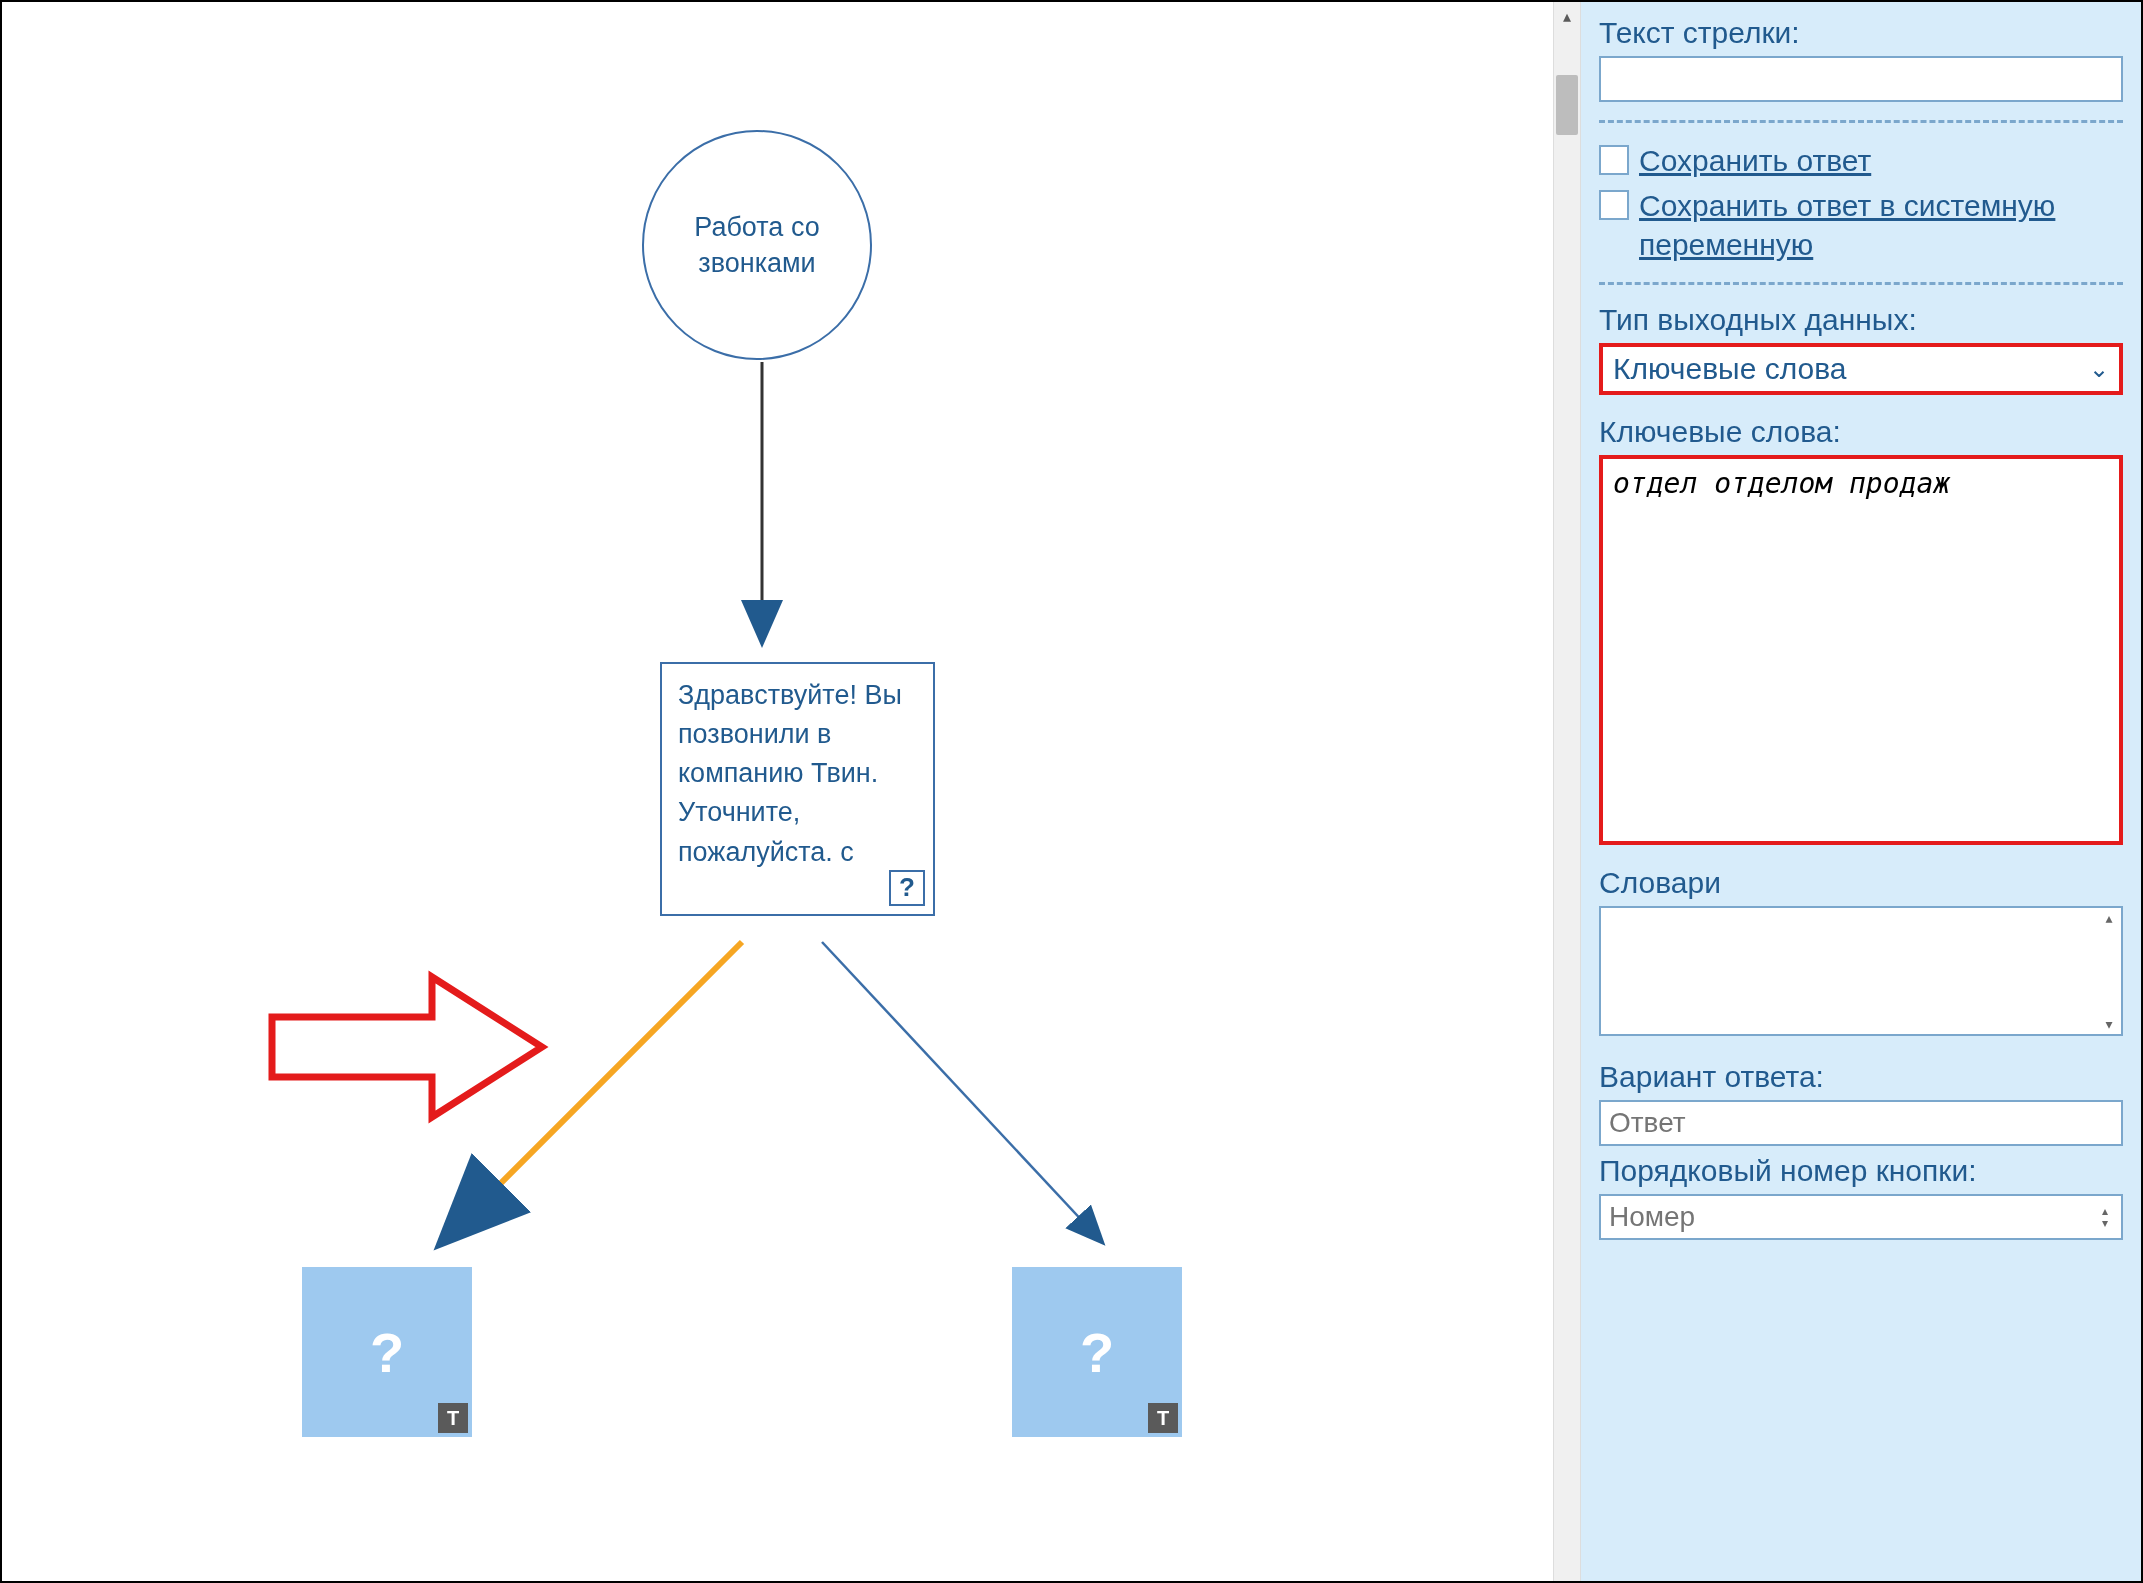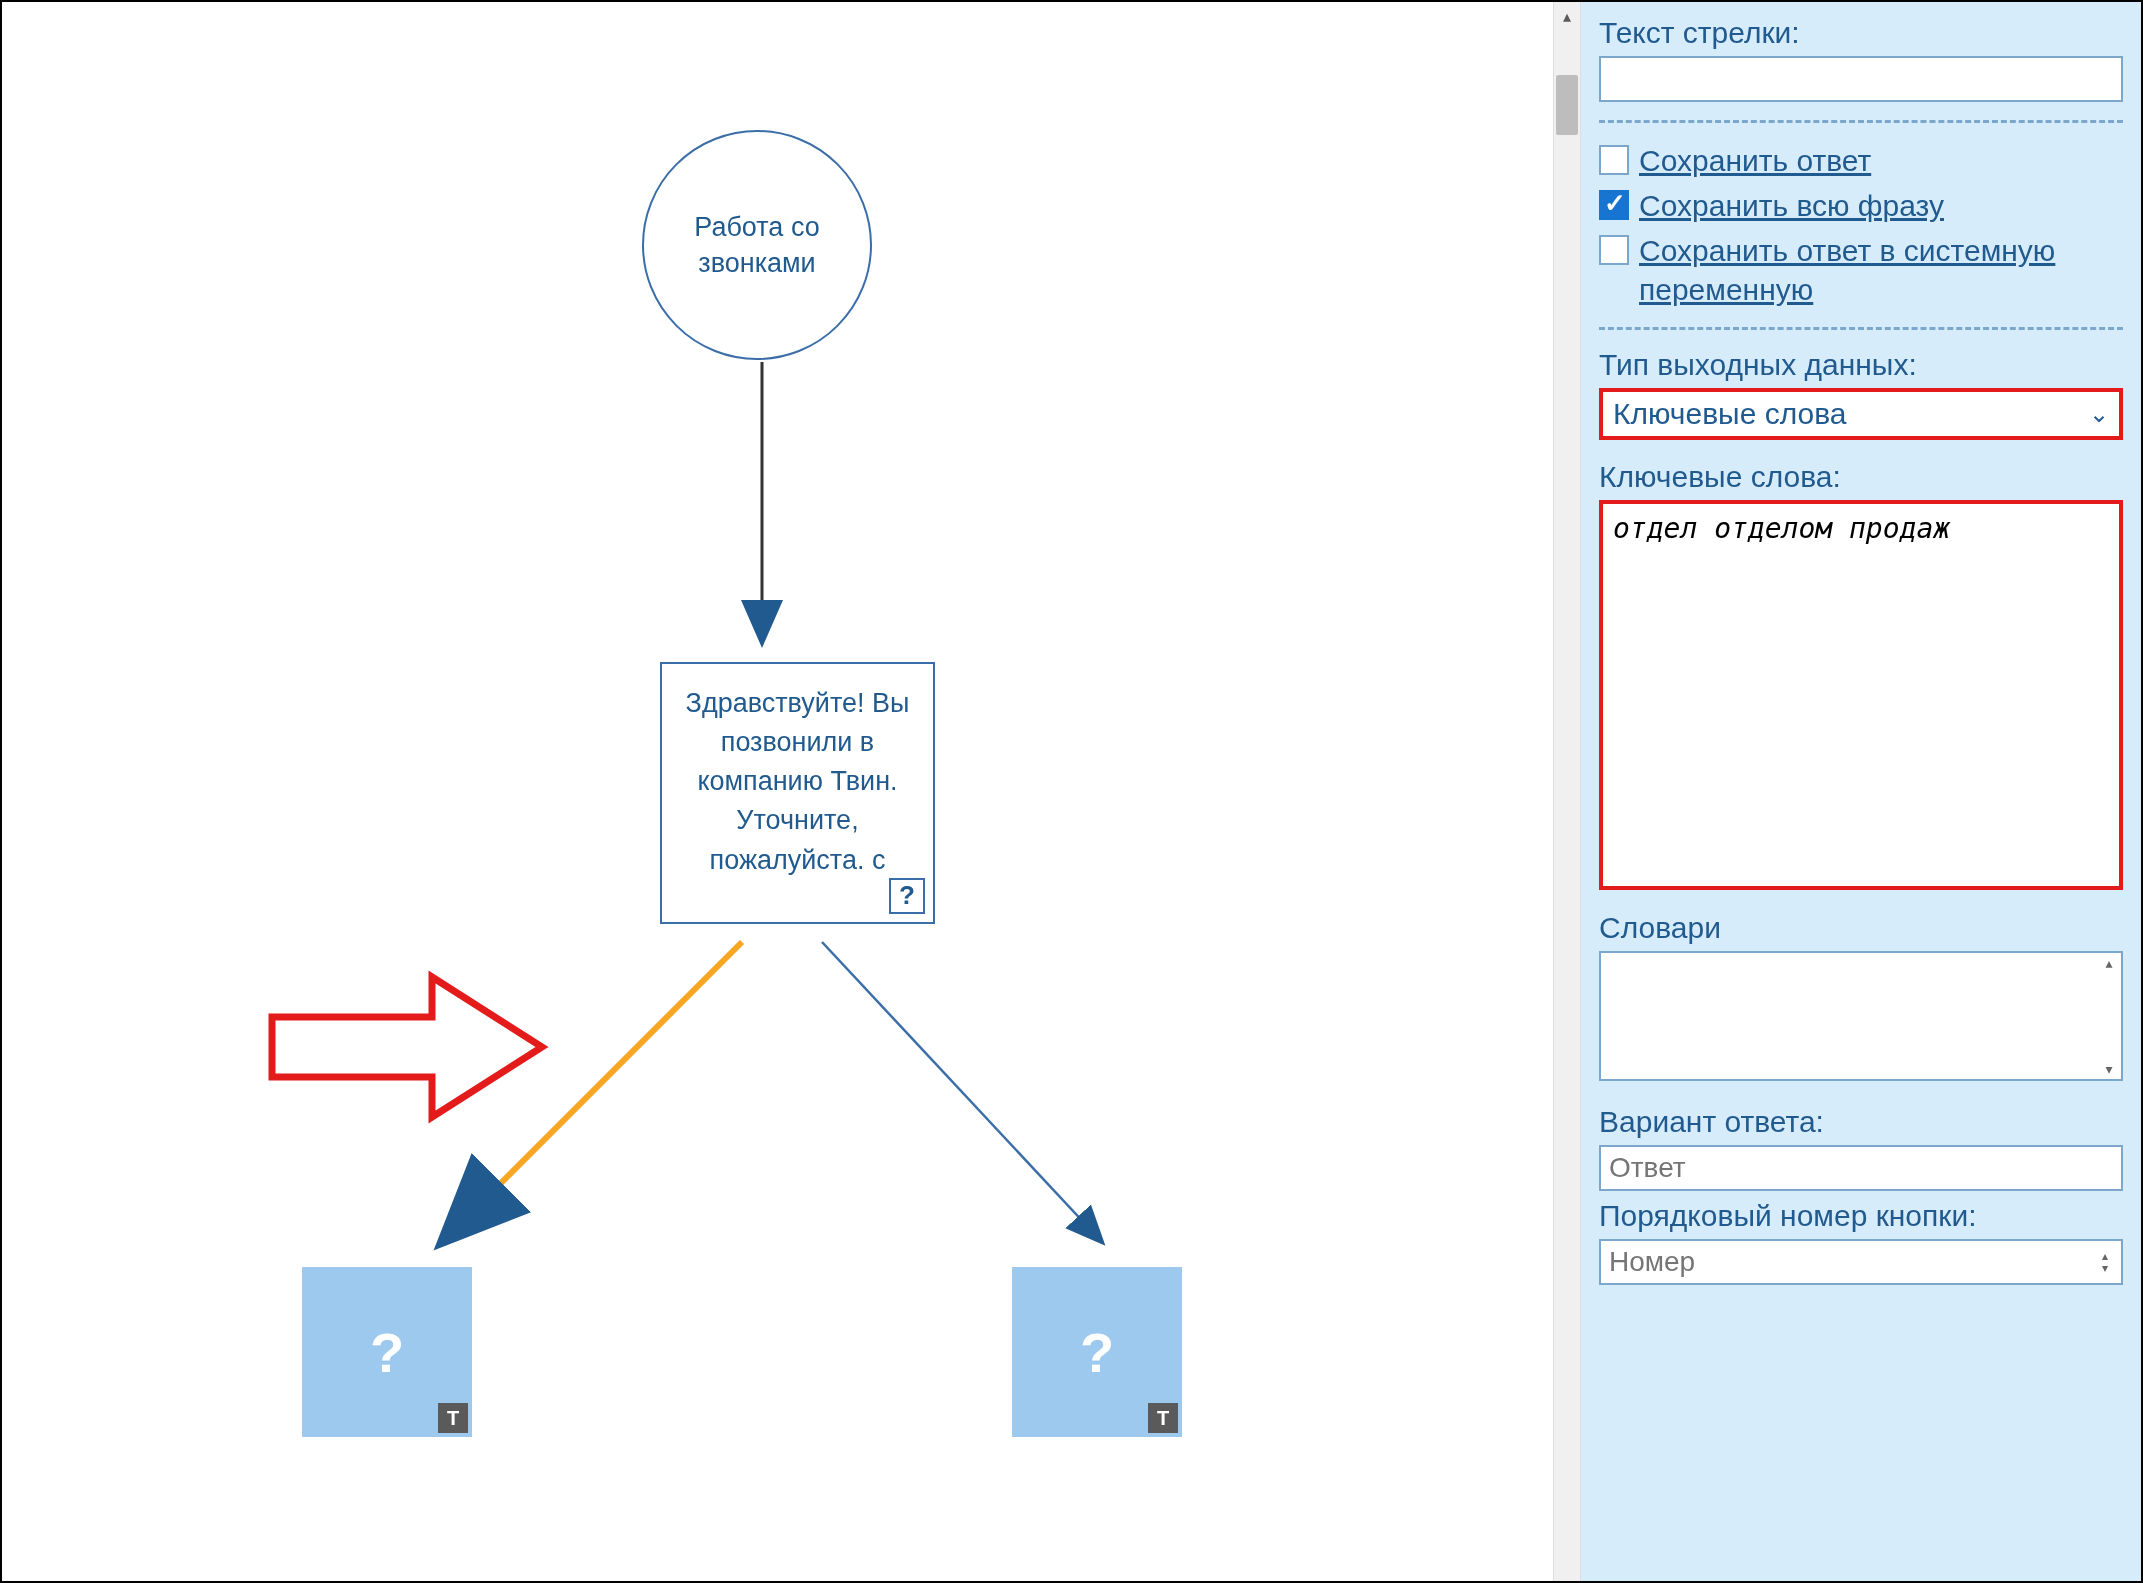--- a/index.html
+++ b/index.html
@@ -18,21 +18,21 @@
   body{background:#fff;}
 
   .frame{border:2px solid #000;width:2143px;height:1583px;display:flex;position:relative;}
 
   .canvas{flex:1;position:relative;background:#fff;}
   .svg-layer{position:absolute;top:0;left:0;}
 
   
   .circle-node{position:absolute;width:230px;height:230px;border:2px solid var(--blue-mid);border-radius:50%;display:flex;align-items:center;justify-content:flex-start;text-align:center;color:var(--blue-dark);font-size:27px;line-height:1.35;background:#fff;}
   
-  .msg-node{position:absolute;width:275px;border:2px solid var(--blue-mid);background:#fff;padding:20px 16px 42px 16px;color:var(--blue-dark);font-size:27px;line-height:1.45;text-align:center;}
+  .msg-node{position:absolute;width:275px;border:2px solid var(--blue-mid);background:#fff;padding:12px 16px 42px 16px;color:var(--blue-dark);font-size:27px;line-height:1.45;}
   .msg-node .badge{position:absolute;right:8px;bottom:8px;width:36px;height:36px;border:2px solid var(--blue-mid);display:flex;align-items:center;justify-content:center;font-size:26px;font-weight:bold;color:var(--blue-dark);}
   
   .action-node{position:absolute;width:170px;height:170px;background:var(--blue-light);display:flex;align-items:center;justify-content:center;}
   .action-node .qmark{color:#fff;font-size:56px;font-weight:bold;}
   .action-node .t-badge{position:absolute;right:4px;bottom:4px;width:30px;height:30px;background:#5a5a5a;color:#fff;display:flex;align-items:center;justify-content:center;font-size:20px;font-weight:bold;}
 
   
   .scroll-gutter{width:28px;background:#f0f0f0;position:relative;border-left:1px solid #ddd;border-right:1px solid #ddd;}
   .scroll-gutter .scroll-arrow{width:100%;height:28px;display:flex;align-items:center;justify-content:center;color:#5a5a5a;font-size:16px;}
   .scroll-gutter .scroll-thumb{width:22px;height:60px;background:#bdbdbd;margin:0 auto;border-radius:2px;margin-top:45px;}
@@ -121,24 +121,20 @@
     <label>Текст стрелки:</label>
     <input class="text-input" type="text" value="" style="">
 
     <div class="sep"></div>
 
     <div class="check-row">
       <div class="check-box"></div>
       <span class="check-label">Сохранить ответ</span>
     </div>
     <div class="check-row">
-      <div class="check-box checked"></div>
-      <span class="check-label">Сохранить всю фразу</span>
-    </div>
-    <div class="check-row">
       <div class="check-box"></div>
       <span class="check-label">Сохранить ответ в системную переменную</span>
     </div>
 
     <div class="sep"></div>
 
     <label>Тип выходных данных:</label>
     <div class="select-wrap">
       <div class="select-box">
           <span>Ключевые слова</span>

